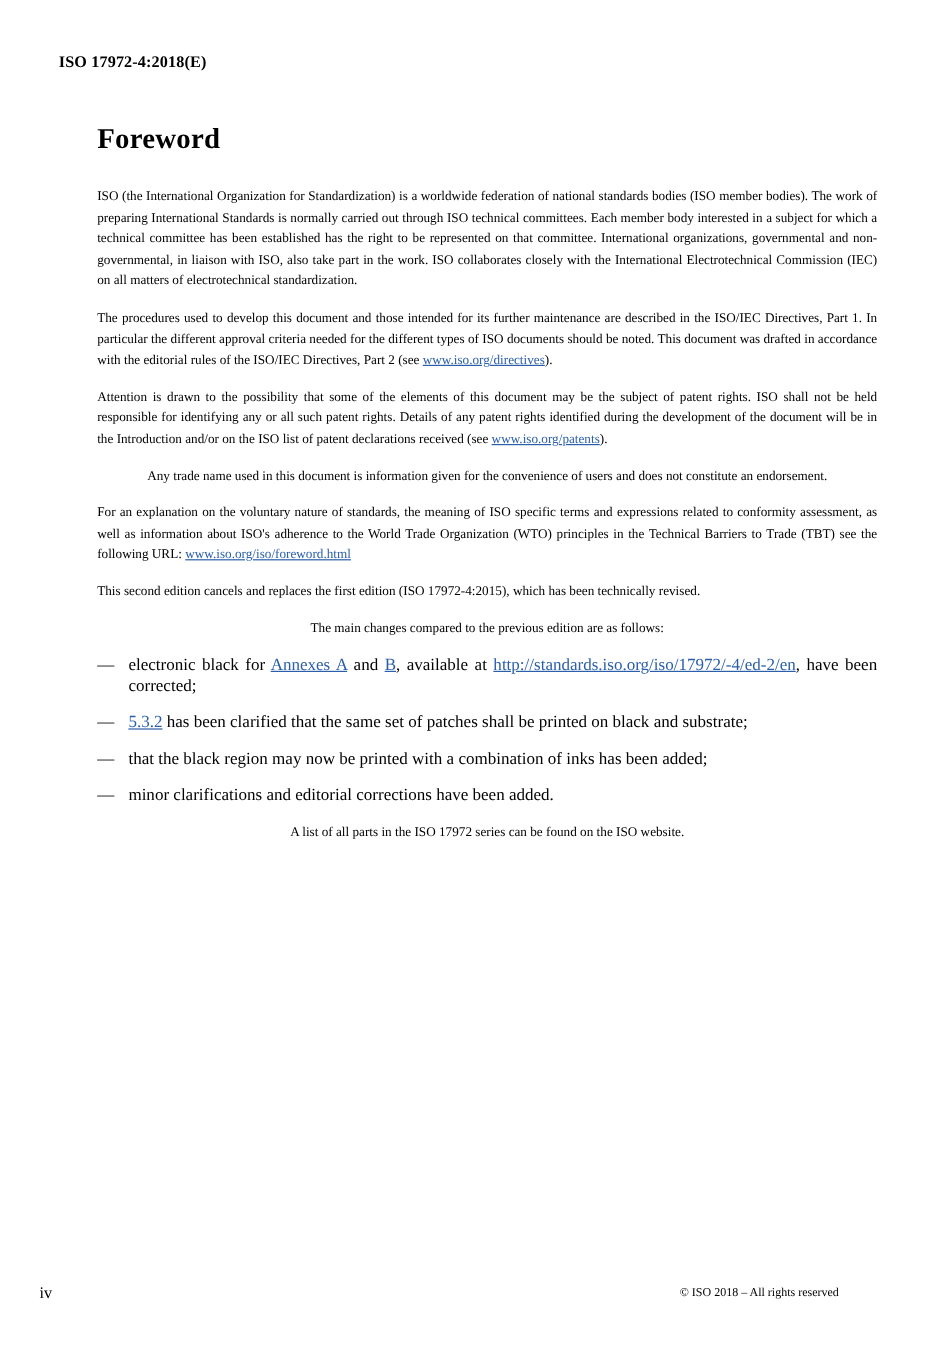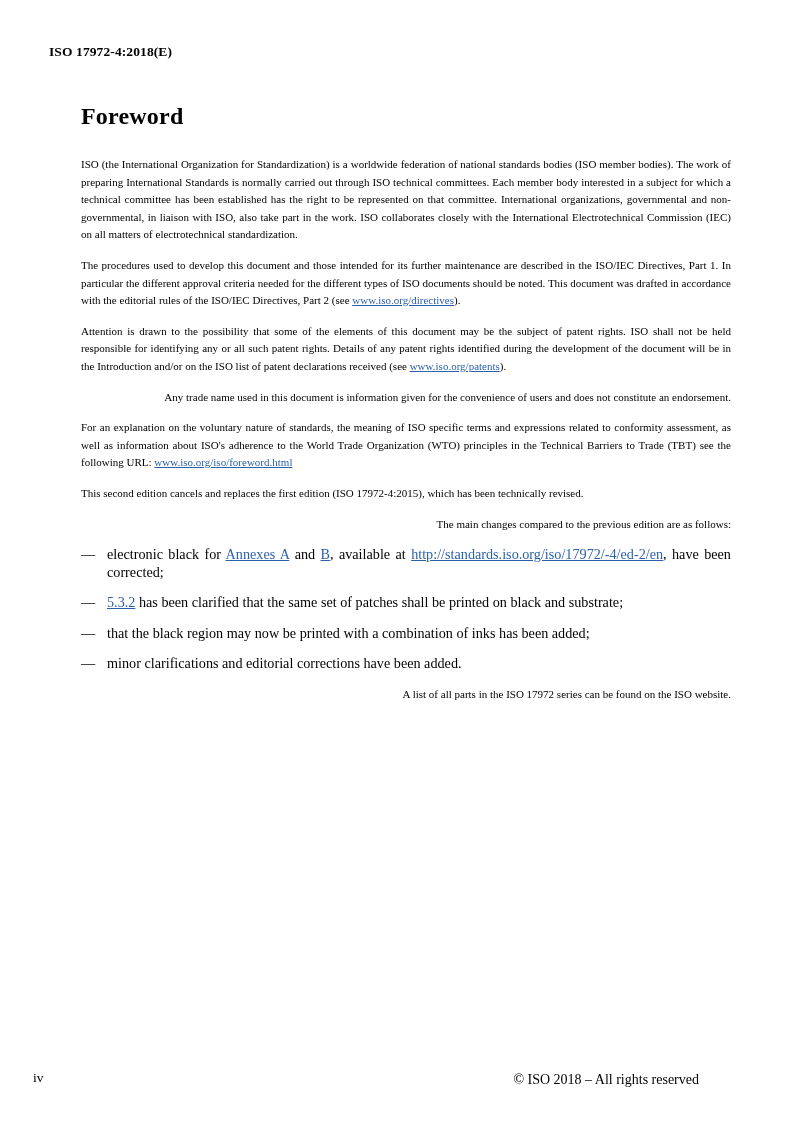--- a/index.html
+++ b/index.html
@@ -45,21 +45,21 @@
     letter-spacing: 0.2px;
   }
   p.para {
     font-size: 11px;
     line-height: 17.6px;
     margin: 0 0 13px 0;
     text-align: justify;
     text-justify: inter-word;
   }
   p.para.last-left {
-    text-align: right;
+    text-align: center;
   }
   a.link {
     color: #2b5faa;
   }
   .italic { font-style: italic; }
   ul.changes {
     list-style: none;
     margin: 0;
     padding: 0;
   }
@@ -79,21 +79,21 @@
   .footer-left {
     position: absolute;
     left: 33px;
     top: 1070px;
     font-size: 13.5px;
   }
   .footer-right {
     position: absolute;
     right: 94px;
     top: 1072px;
-    font-size: 14px;
+    font-size: 10px;
   }
 </style>
 </head>
 <body>
 
 <div class="page">
 
   <div class="header">ISO 17972-4:2018(E)</div>
 
   <div class="content">

